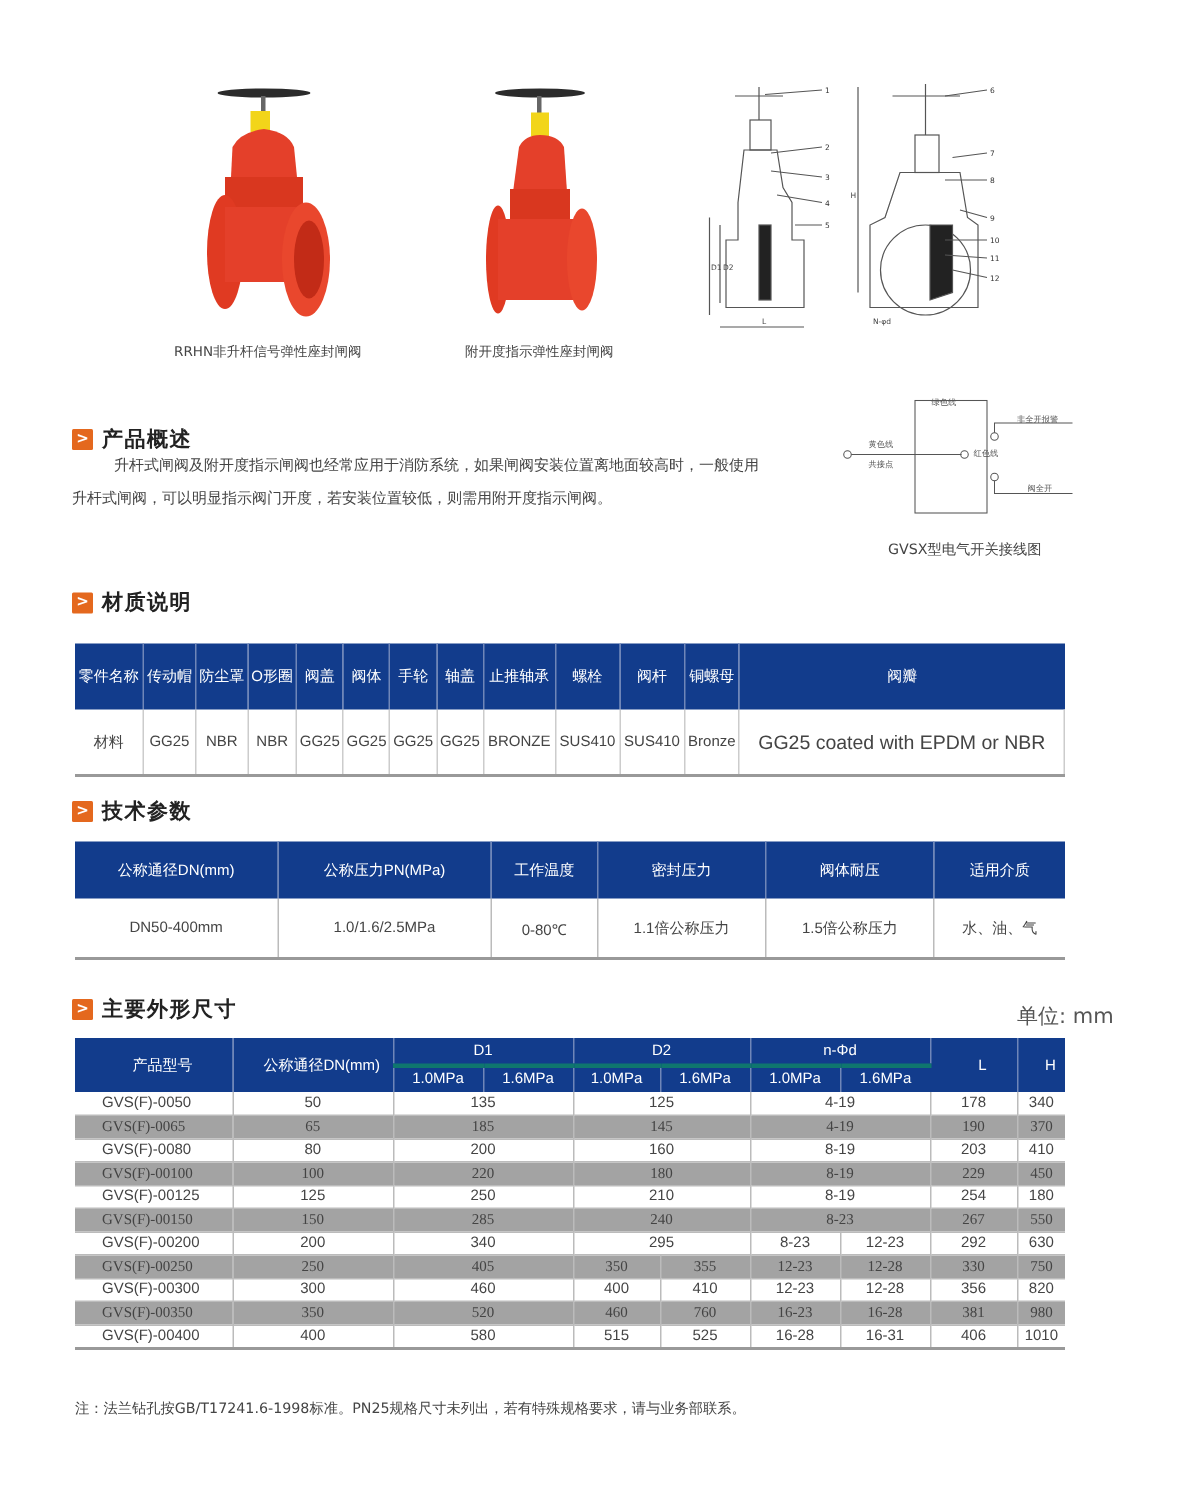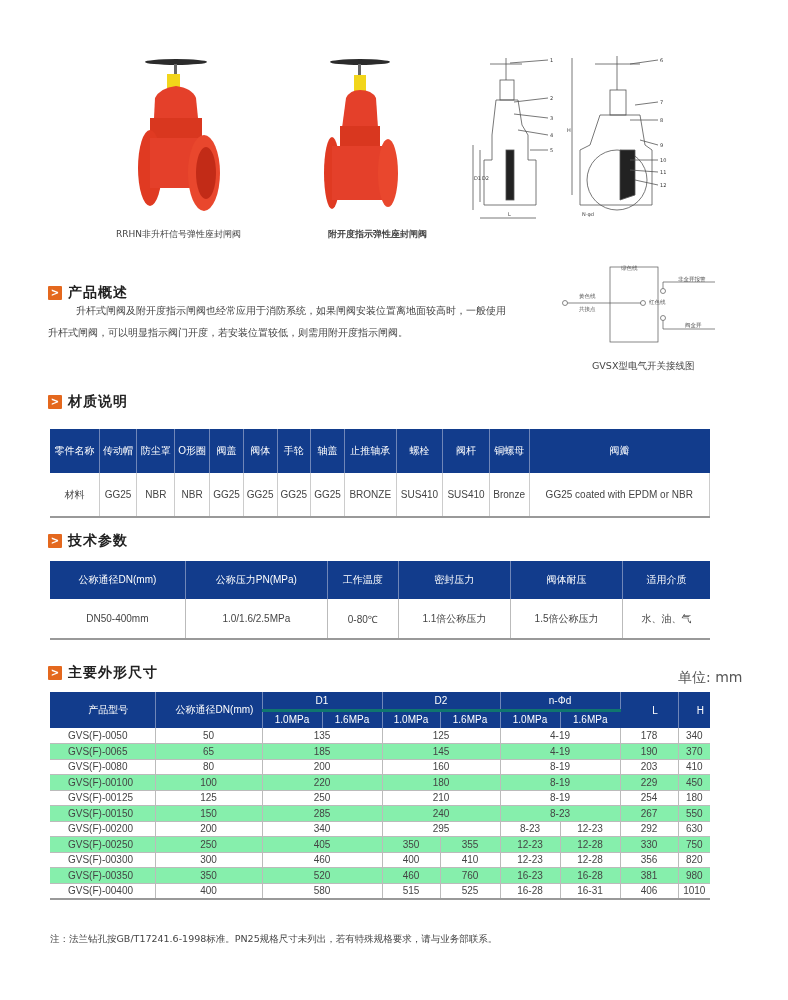--- a/index.html
+++ b/index.html
@@ -19,33 +19,33 @@
 
   table { border-collapse: collapse; position: absolute; font-family: "Liberation Sans", sans-serif; }
   th { background: #123c8c; color: #fff; font-weight: normal; font-size: 10px; border-right: 1px solid #6f86b8; text-align: center; }
   th:last-child { border-right: none; }
   td { font-size: 10px; color: #444; text-align: center; border-right: 1px solid #bbb; }
   td:last-child { border-right: none; }
 
   #mat-table { left: 50px; top: 429px; width: 660px; border-bottom: 2px solid #999; }
   #mat-table th { height: 44px; }
   #mat-table td { height: 44px; border-right: 1px solid #ccc; }
-  #mat-table td.small { font-size: 10px; line-height: 9px; }
+  #mat-table td.small { font-size: 13px; line-height: 9px; }
 
   #tech-table { left: 50px; top: 561px; width: 660px; border-bottom: 2px solid #999; }
   #tech-table th { height: 38px; }
   #tech-table td { height: 40px; }
 
   #dim-table { left: 50px; top: 692px; width: 660px; border-bottom: 2px solid #999; }
   #dim-table th { height: 17px; font-size: 10px; }
   #dim-table th.tall { height: 36px; padding-left: 12px; }
   #dim-table th.sub { border-top: 3px solid #0f766e; margin-top: 13px; }
   #dim-table td { height: 15.5px; font-size: 10px; border-bottom: 1px solid #bbb; }
   #dim-table td:first-child { text-align: left; padding-left: 18px; }
-  #dim-table tr.alt td { background: #86efac; }
+  #dim-table tr.alt td { background: #a3a3a3; font-family: Liberation Serif, serif; }
 
   .unit { position: absolute; font-size: 14px; color: #555; }
   .note { position: absolute; font-size: 9.5px; color: #444; }
 
   .wiring { position: absolute; left: 555px; top: 262px; width: 160px; height: 100px; }
   .wtext { position: absolute; font-size: 5.5px; color: #555; white-space: nowrap; }
   .wcap { position: absolute; font-size: 9.5px; color: #444; white-space: nowrap; }
 </style>
 </head>
 <body>
@@ -70,21 +70,21 @@
     <ellipse cx="38" cy="4" rx="30" ry="3" fill="#2b2b2b"></ellipse>
     <rect x="36" y="6" width="3" height="12" fill="#666"></rect>
     <rect x="32" y="17" width="12" height="16" fill="#f2d51a"></rect>
     <path d="M24 40 Q28 32 38 32 Q50 32 54 40 L56 70 L20 70 Z" fill="#e4402a"></path>
     <rect x="18" y="68" width="40" height="20" fill="#d9371f"></rect>
     <ellipse cx="10" cy="115" rx="8" ry="36" fill="#e03a22"></ellipse>
     <rect x="10" y="88" width="56" height="54" fill="#e4402a"></rect>
     <ellipse cx="66" cy="115" rx="10" ry="34" fill="#e9472d"></ellipse>
   </svg>
 </div>
-<div class="caption" style="left:328px;top:228px;font-weight:bold;">附开度指示弹性座封闸阀</div>
+<div class="caption" style="left:310px;top:228px;">附开度指示弹性座封闸阀</div>
 
 <div class="abs" style="left:470px;top:50px;width:215px;height:170px;">
   <svg width="215" height="170" viewBox="0 0 215 170" fill="none" stroke="#555" stroke-width="0.8">
 
     <path d="M20 14 L52 14 M36 8 L36 30"></path>
     <rect x="30" y="30" width="14" height="20"></rect>
     <path d="M26 50 L48 50 L52 75 L58 85 L58 110 L66 110 L66 155 L14 155 L14 110 L22 110 L22 85 Z"></path>
     <rect x="36" y="100" width="8" height="50" fill="#222"></rect>
     <path d="M10 100 L10 152 M3 95 L3 160 M10 168 L66 168"></path>
     <text x="4" y="130" font-size="5" fill="#444" stroke="none">D1</text>

